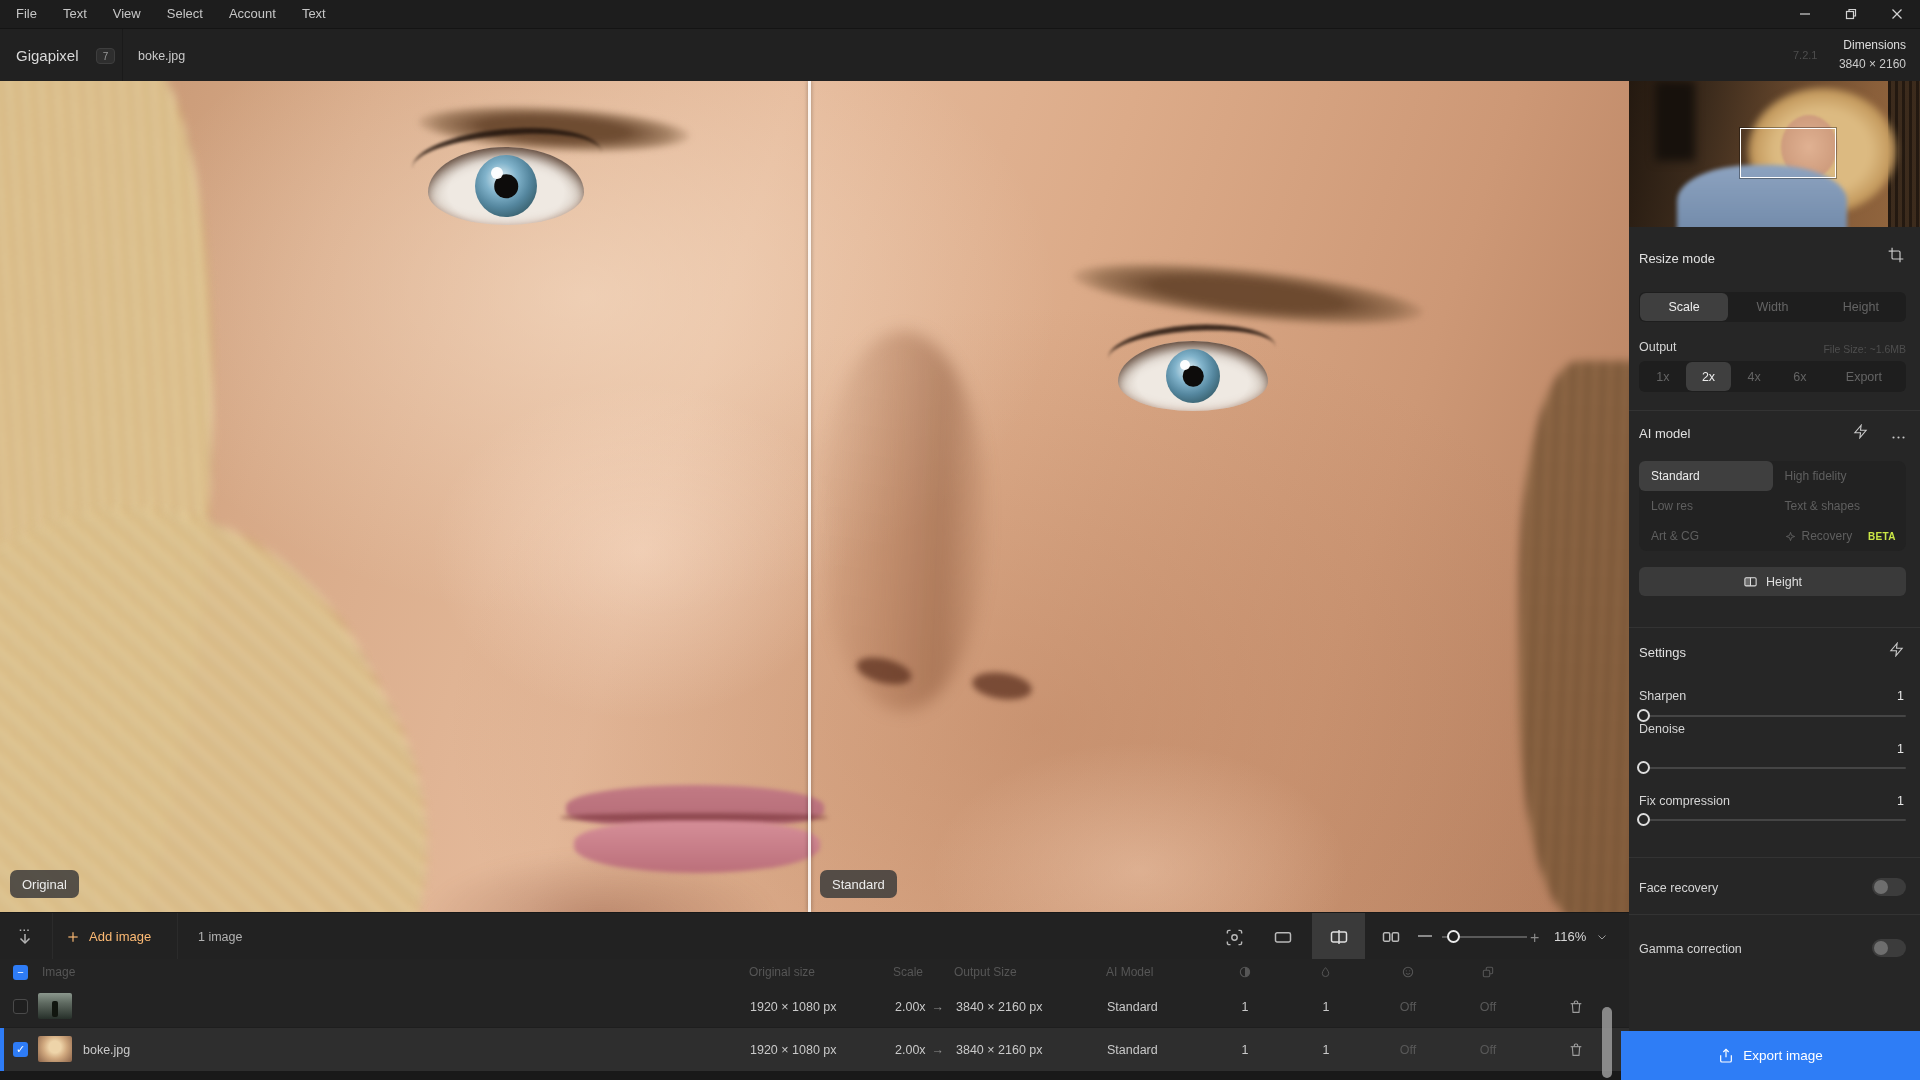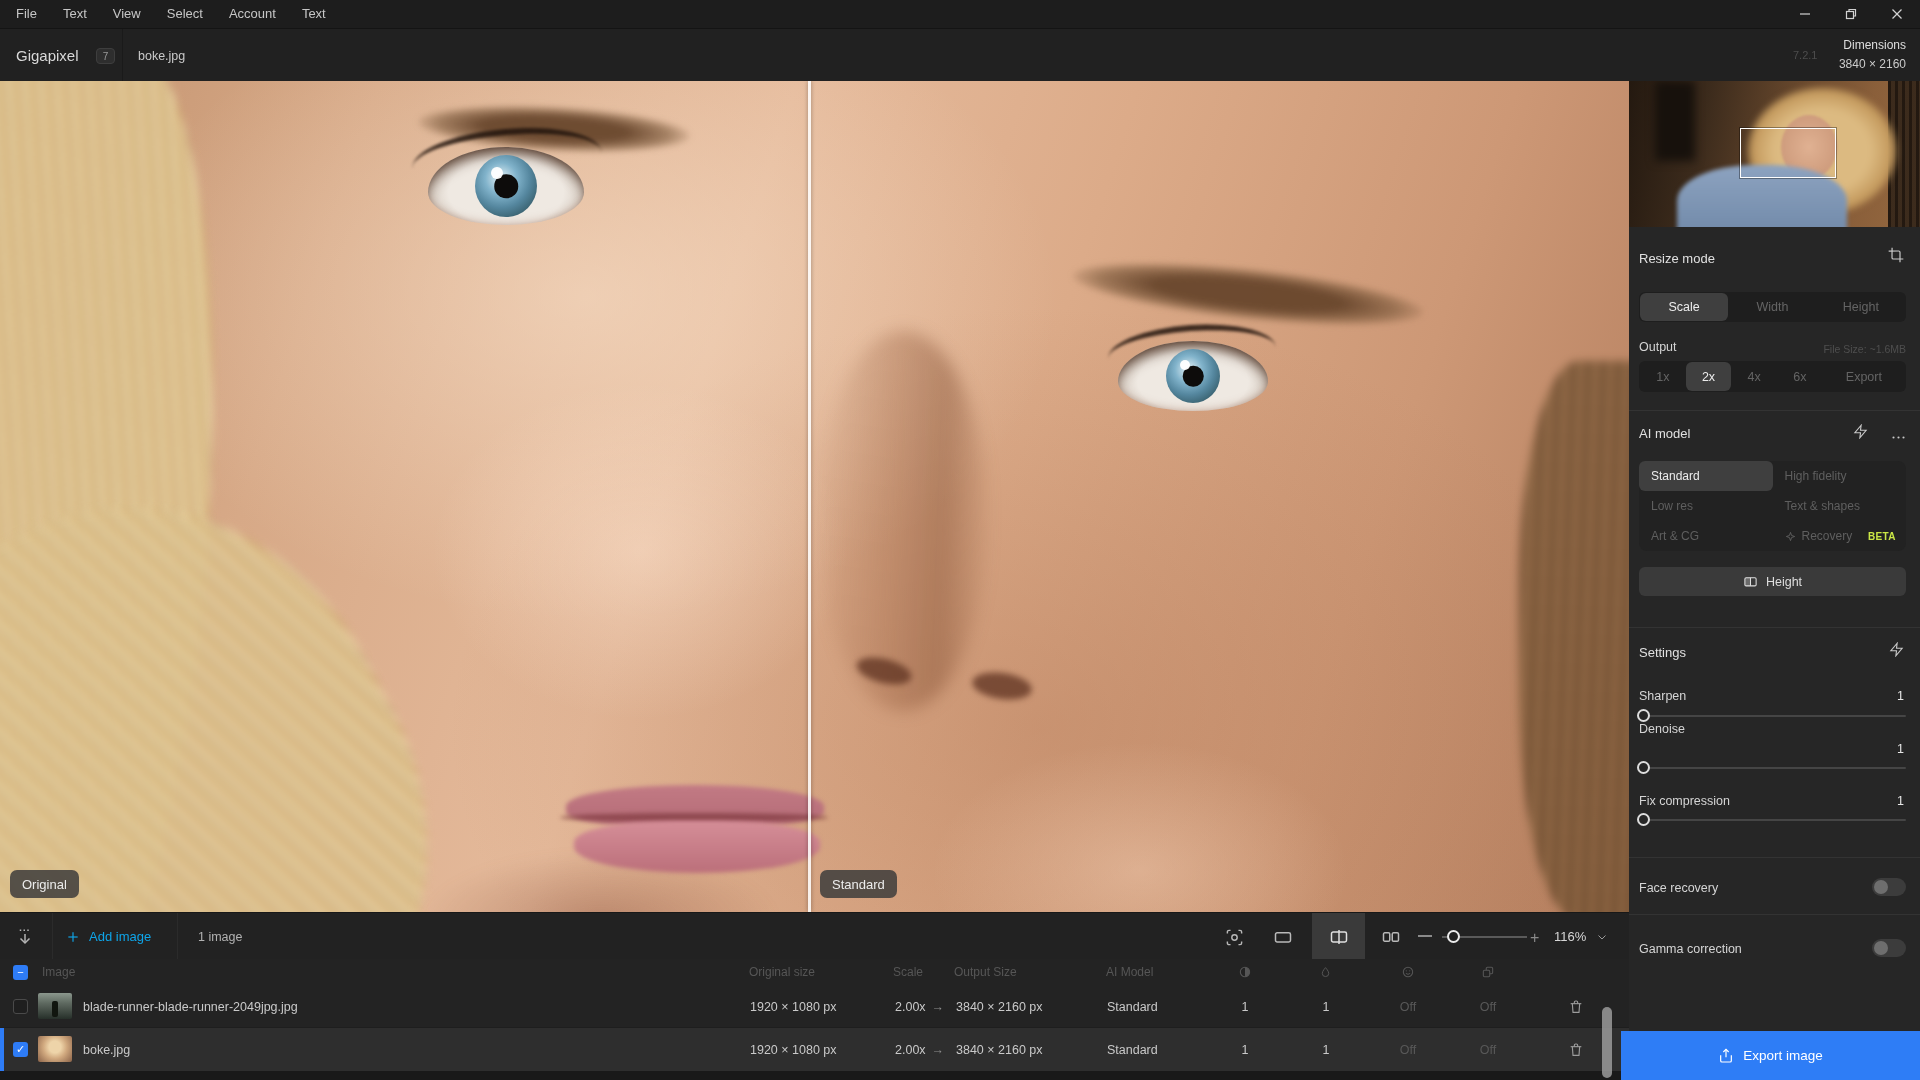--- a/index.html
+++ b/index.html
@@ -76,21 +76,21 @@
 
   .split-line { position:absolute; left:808px; top:0; width:3px; height:100%; background:rgba(255,255,255,.85); box-shadow:0 0 4px rgba(0,0,0,.35); }
   .pill { position:absolute; bottom:14px; height:28px; padding:0 12px; background:rgba(66,64,62,.88); border-radius:7px; display:flex; align-items:center; font-size:13px; color:#ececec; }
   .pill-original { left:10px; }
   .pill-standard { left:820px; }
 
   
   .toolbar { position:absolute; left:0; top:912px; width:1629px; height:47px; background:#222222; border-top:1px solid #181818; }
   .tb-div { position:absolute; top:0; width:1px; height:47px; background:#2b2b2b; }
   .dock-btn { position:absolute; left:12px; top:11px; width:26px; height:26px; display:flex; align-items:center; justify-content:center; color:#b5b5b5; }
-  .add-image { position:absolute; left:66px; top:0; height:47px; display:flex; align-items:center; gap:9px; color:#0ea5e9; font-size:13px; }
+  .add-image { position:absolute; left:66px; top:0; height:47px; display:flex; align-items:center; gap:9px; color:#fdba74; font-size:13px; }
   .image-count { position:absolute; left:198px; top:0; height:47px; display:flex; align-items:center; color:#b2b2b2; font-size:12.5px; }
   .tb-icon { position:absolute; top:11px; width:26px; height:26px; display:flex; align-items:center; justify-content:center; color:#b9b9b9; }
   .tb-active { position:absolute; left:1312px; top:0; width:53px; height:47px; background:#3a3a3a; display:flex; align-items:center; justify-content:center; color:#e0e0e0; }
   .zoom-minus { position:absolute; left:1418px; top:22px; width:14px; height:2px; background:#8a8a8a; }
   .zoom-track { position:absolute; left:1442px; top:23px; width:85px; height:2px; background:#5a5a5a; }
   .zoom-knob { position:absolute; left:1447px; top:17px; width:13px; height:13px; border:2px solid #ececec; border-radius:50%; background:#222; }
   .zoom-plus { position:absolute; left:1530px; top:16px; color:#8a8a8a; font-size:16px; }
   .zoom-label { position:absolute; left:1554px; top:0; height:47px; display:flex; align-items:center; font-size:13px; color:#d6d6d6; }
   .zoom-chevron { position:absolute; left:1596px; top:18px; color:#9a9a9a; }
 
@@ -329,21 +329,20 @@
           <path d="M9 9V6a2 2 0 0 1 2-2h7a2 2 0 0 1 2 2v7a2 2 0 0 1-2 2h-3"></path>
         </svg>
     </div>
   </div>
 
   <div class="trow trow-1">
     <div class="rcell" style="left:13px">
         <span class="cb cb-off"></span>
       </div>
     <div class="row-thumb thumb-br"></div>
-    <div class="rcell" style="left:83px">blade-runner-blade-runner-2049jpg.jpg</div>
     <div class="rcell" style="left:750px">1920 × 1080 px</div>
     <div class="rcell" style="left:895px">
       <span>2.00x</span>
       <span class="scale-arrow">→</span>
     </div>
     <div class="rcell" style="left:956px">3840 × 2160 px</div>
     <div class="rcell" style="left:1107px">Standard</div>
     <div class="rcell num-cell" style="left:1234px">1</div>
     <div class="rcell num-cell" style="left:1315px">1</div>
     <div class="rcell off-cell dim-cell" style="left:1394px">Off</div>

